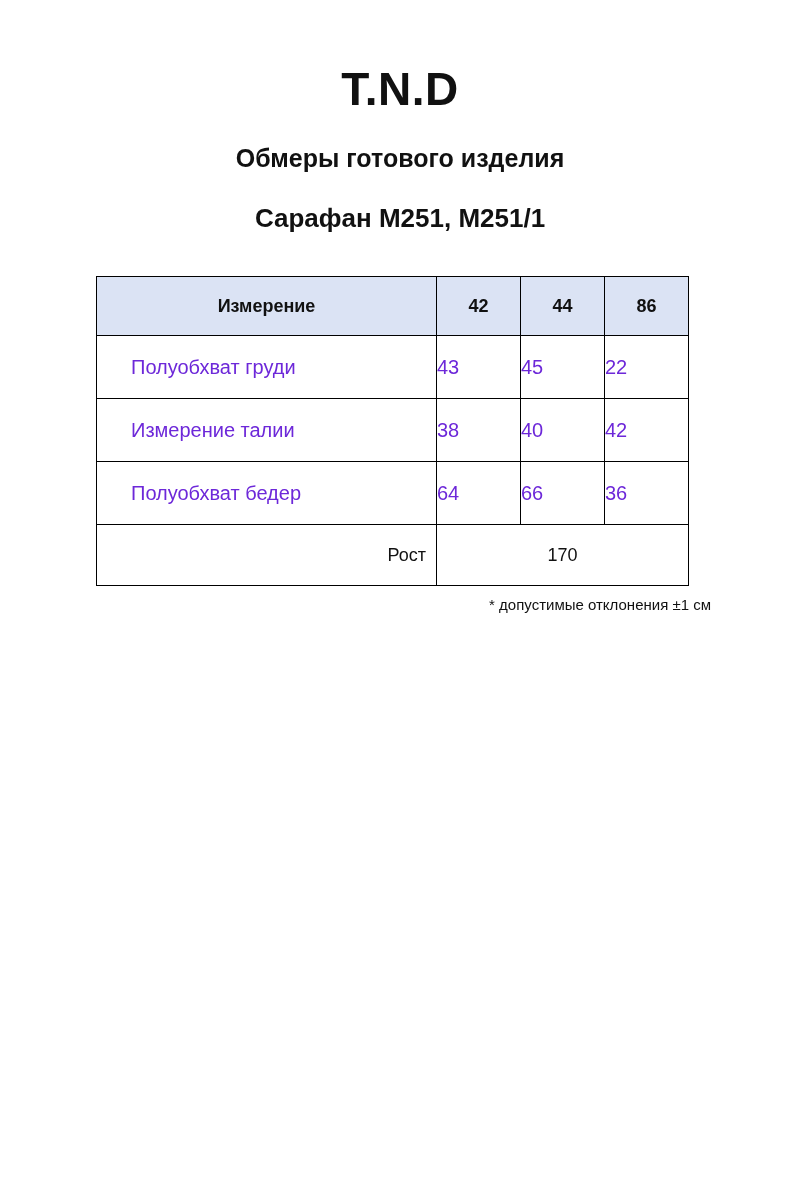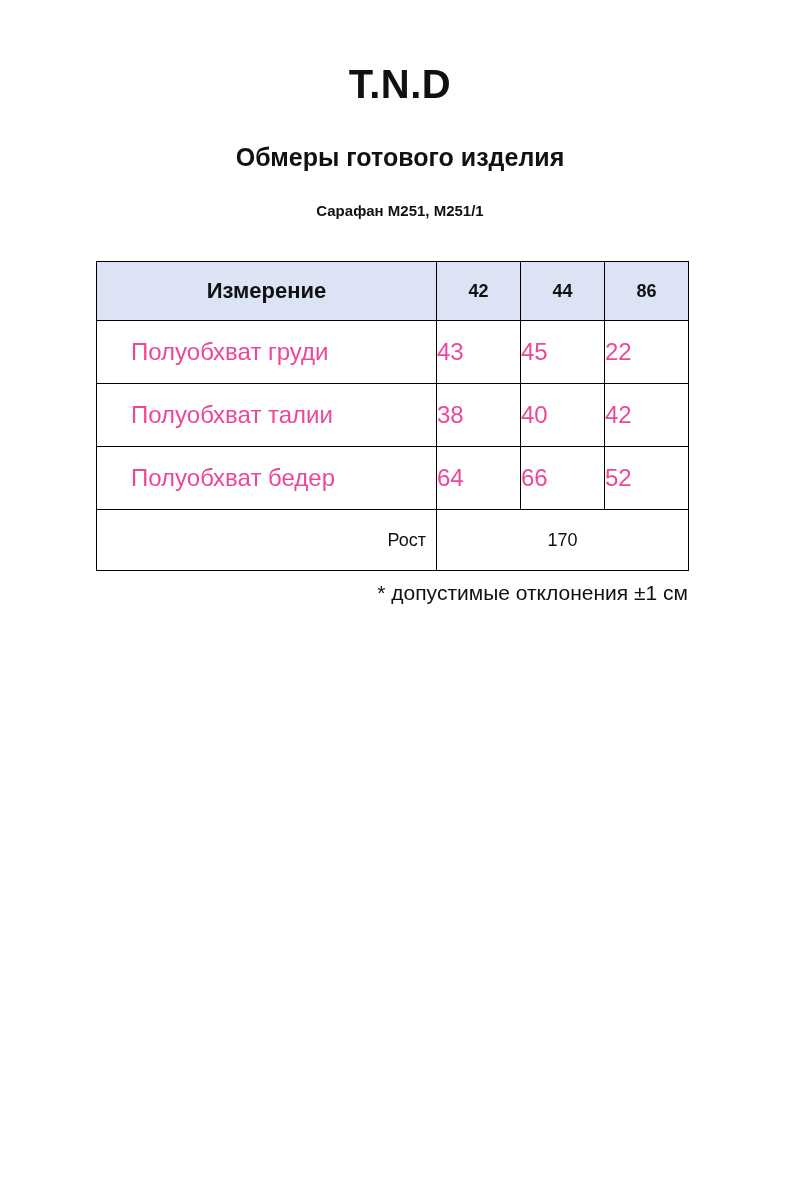--- a/index.html
+++ b/index.html
@@ -16,36 +16,36 @@
     overflow: hidden;
   }
   .page {
     width: 800px;
     height: 1200px;
     box-sizing: border-box;
     padding: 0;
   }
   .brand {
     text-align: center;
-    font-size: 40px;
+    font-size: 46px;
     font-weight: bold;
     letter-spacing: 0.5px;
     margin-top: 62px;
     color: #111111;
   }
   .doc-title {
     text-align: center;
     font-size: 25px;
     font-weight: bold;
-    margin-top: 36px;
+    margin-top: 28px;
     color: #111111;
   }
   .doc-subtitle {
     text-align: center;
-    font-size: 15px;
+    font-size: 26px;
     font-weight: bold;
     margin-top: 30px;
     color: #111111;
   }
   .table-wrap {
     margin-top: 42px;
     padding-left: 96px;
     padding-right: 112px;
   }
   table.measurements {
@@ -64,28 +64,28 @@
   .head-row th {
     background: #dbe3f4;
     height: 58px;
     font-size: 18px;
     font-weight: bold;
     color: #111111;
     text-align: center;
     vertical-align: middle;
   }
   .head-row th.name-col {
-    font-size: 22px;
+    font-size: 18px;
     margin-top: 36px;
   }
   .data-row td {
     height: 62px;
-    font-size: 24px;
+    font-size: 20px;
     vertical-align: middle;
-    color: #ec4899;
+    color: #6d28d9;
   }
   .data-row td.name-col {
     text-align: left;
     padding-left: 34px;
     padding-right: 10px;
     line-height: 1.3;
   }
   .data-row td.val-col {
   }
   .row-tall td {
@@ -100,24 +100,24 @@
   }
   .rost-row td.rost-label {
     text-align: right;
     padding-right: 10px;
   }
   .rost-row td.rost-value {
     text-align: center;
   }
   .note {
     padding-left: 96px;
-    padding-right: 112px;
+    padding-right: 89px;
     margin-top: 10px;
     text-align: right;
-    font-size: 21px;
+    font-size: 15px;
     color: #111111;
   }
 </style>
 </head>
 <body>
 
 <div class="page">
 
   <div class="brand">T.N.D</div>
 
@@ -142,30 +142,30 @@
         </tr>
       </thead>
       <tbody>
         <tr class="data-row">
           <td class="name-col">Полуобхват груди</td>
           <td class="val-col">43</td>
           <td class="val-col">45</td>
           <td class="val-col">22</td>
         </tr>
         <tr class="data-row">
-          <td class="name-col">Полуобхват талии</td>
+          <td class="name-col">Измерение талии</td>
           <td class="val-col">38</td>
           <td class="val-col">40</td>
           <td class="val-col">42</td>
         </tr>
         <tr class="data-row">
           <td class="name-col">Полуобхват бедер</td>
           <td class="val-col">64</td>
           <td class="val-col">66</td>
-          <td class="val-col">52</td>
+          <td class="val-col">36</td>
         </tr>
         <tr class="rost-row">
           <td class="rost-label">Рост</td>
           <td class="rost-value" colspan="3">170</td>
         </tr>
       </tbody>
     </table>
   </div>
 
   <div class="note">* допустимые отклонения ±1 см</div>

